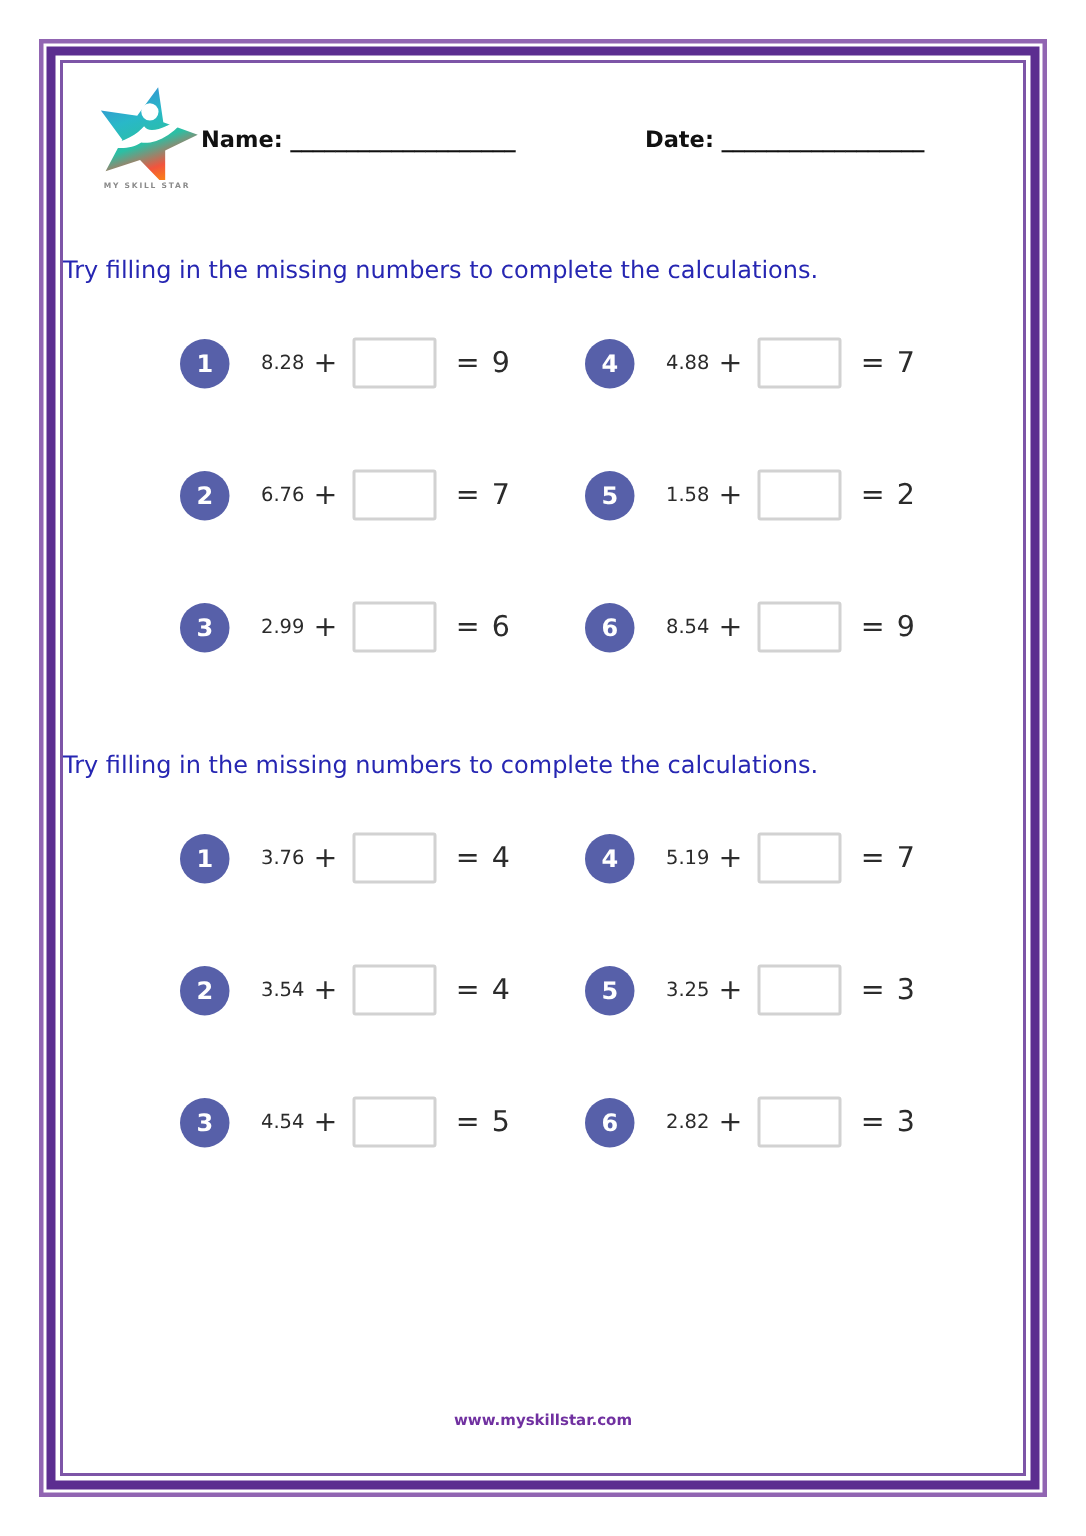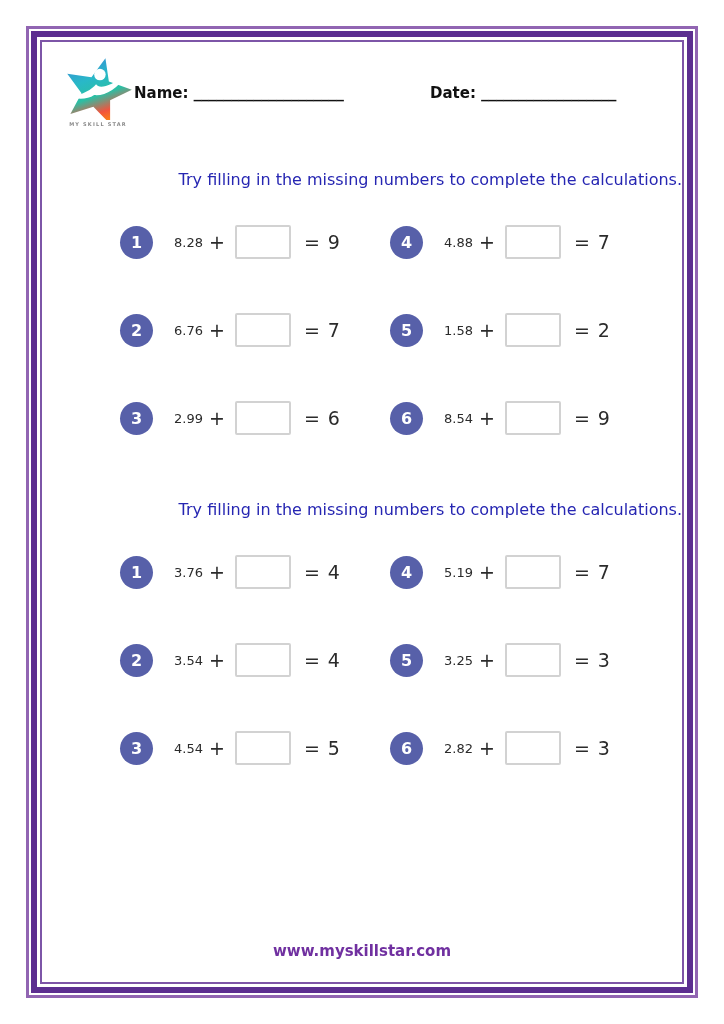--- a/index.html
+++ b/index.html
@@ -20,35 +20,35 @@
   
   .field-label { position:absolute; top:42px; font-size:15px; font-weight:bold; color:#111; }
   .name-group { left:92px; }
   .date-group { left:388px; }
   .blank-line { font-weight:bold; letter-spacing:0; color:#111;font-style:italic; }
 
   
   .section { position:absolute; left:0; right:0; }
   .section-1 { top:128px; }
   .section-2 { top:458px; }
-  .instruction { text-align:right; color:#2626b2; font-size:16px; line-height:20px; }
+  .instruction { text-align:left; color:#2626b2; font-size:16px; line-height:20px; }
   .problems { display:grid; grid-template-columns:270px 270px; row-gap:52px; margin-top:34px; padding-left:78px; }
   .problem { display:flex; align-items:center; height:36px; }
   .num-badge { width:33px; height:33px; border-radius:50%; background:#5760a9; color:#fff;
                font-size:16px; font-weight:bold; display:flex; align-items:center; justify-content:center; flex:none; }
   .addend { margin-left:21px; font-size:13px; color:#2b2b2b; }
   .plus { margin-left:6px; font-size:19px; color:#2b2b2b; }
   .answer-box { margin-left:10px; width:56px; height:34px; border:2px solid #d2d2d2; border-radius:2px;
                 background:#fff; font-size:18px; text-align:center; color:#2b2b2b; outline:none; }
   .equals { margin-left:13px; font-size:19px; color:#2b2b2b; }
   .sum { margin-left:8px; font-size:19px; color:#2b2b2b; }
 
   
   .footer { position:absolute; left:0; right:0; top:900px; text-align:center;
-            font-size:15px; font-weight:bold; color:#7030a0; }
+            font-size:10px; font-weight:bold; color:#7030a0; }
 </style>
 </head>
 <body>
 
 <div class="page">
   <div class="frame-a">
     <div class="frame-b">
       <div class="frame-c">
         <div class="content">
 

